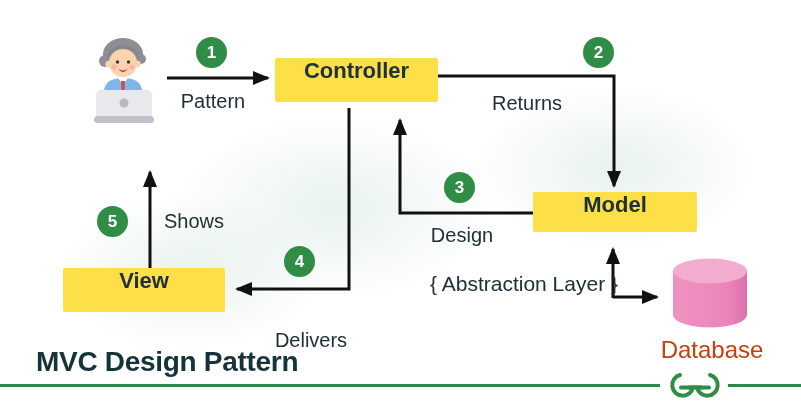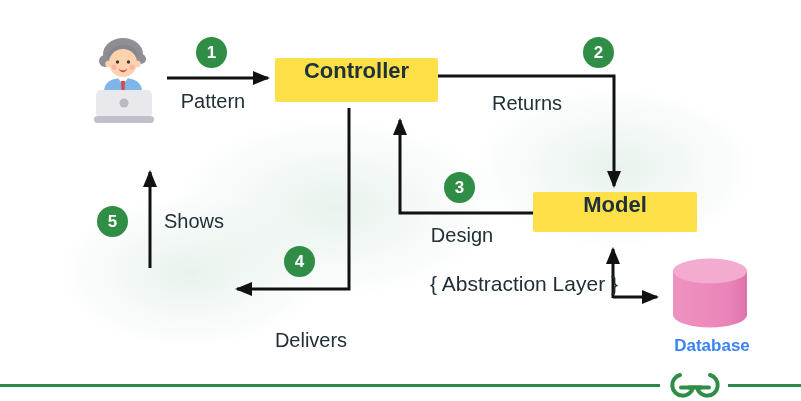--- a/index.html
+++ b/index.html
@@ -28,21 +28,21 @@
   .lbl{
     position:absolute;font-size:20px;color:#212f36;white-space:nowrap;
     transform:translateX(-50%);
   }
   .lbl-request{left:213px;top:90px;}
   .lbl-contacts{left:527px;top:92px;}
   .lbl-returns{left:462px;top:224px;}
   .lbl-delivers{left:311px;top:301px;margin-top:28px;}
   .lbl-shows{left:194px;top:210px;}
   .lbl-abstraction{left:524px;top:272px;font-size:21px;}
-  .lbl-database{left:712px;top:336px;font-size:17px;font-weight:bold;color:#3b82f6;}
+  .lbl-database{left:712px;top:336px;font-size:24px;font-weight:normal;color:#c2410c;}
   .title{
     position:absolute;left:36px;top:346px;font-size:28px;font-weight:bold;color:#16323a;
     letter-spacing:-0.3px;
   }
   .arrows{position:absolute;left:0;top:0;}
   .icon-abs{position:absolute;}
   .rule{position:absolute;top:384px;height:3px;background:#2b8a4b;}
   .rule-left{left:0;width:660px;}
   .rule-right{left:728px;width:73px;}
 </style>
@@ -90,20 +90,23 @@
     <circle cx="30" cy="71" r="4.5" fill="#b9bac2"></circle>
     <rect x="0" y="84" width="60" height="7" rx="3.5" fill="#bfc0c8"></rect>
   </svg>
 
   <div class="node node-controller">
     <span>Controller</span>
   </div>
   <div class="node node-model">
     <span>Model</span>
   </div>
+  <div class="node node-view">
+    <span>View</span>
+  </div>
 
   <div class="badge badge-1">
     <span>1</span>
   </div>
   <div class="badge badge-2">
     <span>2</span>
   </div>
   <div class="badge badge-3">
     <span>3</span>
   </div>
@@ -127,20 +130,21 @@
         <stop offset="0" stop-color="#ee93c1"></stop>
         <stop offset="0.75" stop-color="#ea84b8"></stop>
         <stop offset="1" stop-color="#dd72ab"></stop>
       </linearGradient>
     </defs>
     <path d="M3 16 L3 60 A 37 12.5 0 0 0 77 60 L77 16 Z" fill="url(#dbgrad)"></path>
     <ellipse cx="40" cy="16" rx="37" ry="12.5" fill="#f3abd0"></ellipse>
   </svg>
   <div class="lbl lbl-database">Database</div>
 
+  <div class="title">MVC Design Pattern</div>
   <div class="rule rule-left"></div>
   <div class="rule rule-right"></div>
 
   <svg class="icon-abs" style="left:666px;top:371px;" width="58" height="30" viewBox="0 0 58 30">
     <path d="M14 4 a 10.5 10.5 0 1 0 13 12.5 h -12" fill="none" stroke="#2f8d46" stroke-width="4" stroke-linecap="round"></path>
     <path d="M44 4 a 10.5 10.5 0 1 1 -13 12.5 h 12" fill="none" stroke="#2f8d46" stroke-width="4" stroke-linecap="round"></path>
     <line x1="22" y1="16.5" x2="36" y2="16.5" stroke="#2f8d46" stroke-width="4"></line>
   </svg>
 
 </div>

